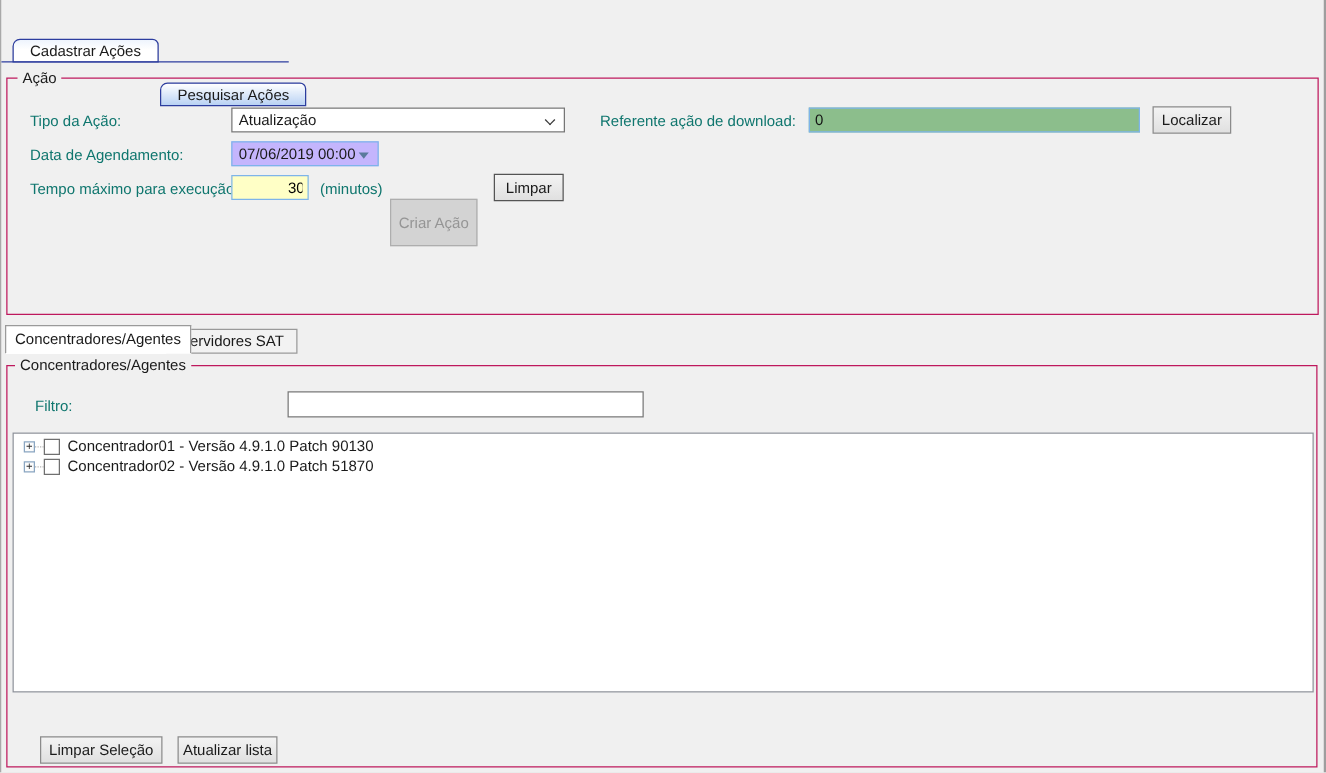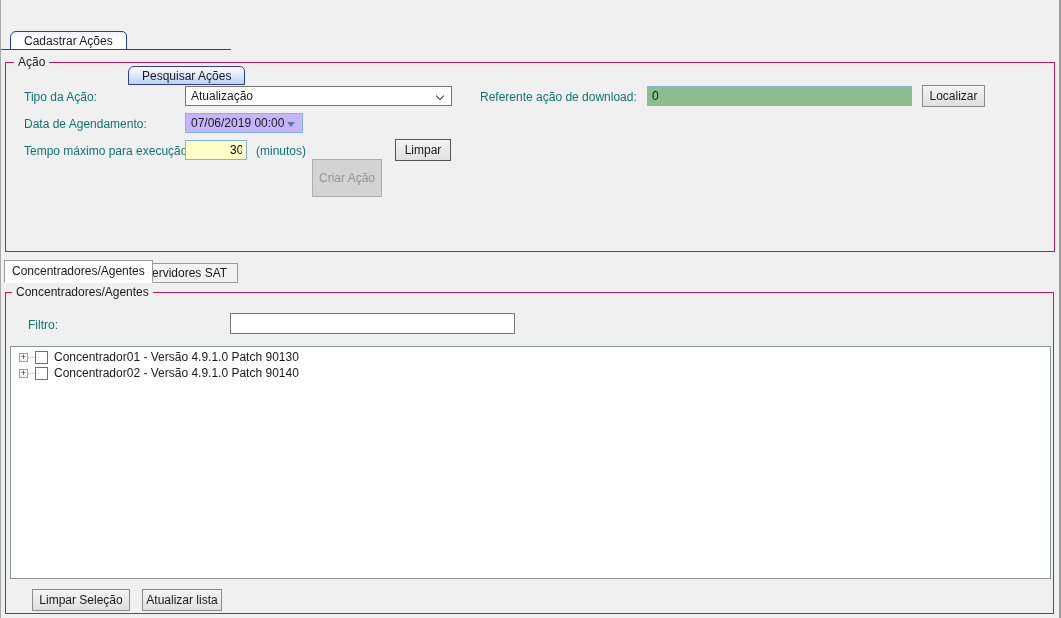--- a/index.html
+++ b/index.html
@@ -118,32 +118,32 @@
 
   <div class="tab-gray active">Concentradores/Agentes</div>
   <div class="tab-gray inactive">Servidores SAT</div>
 
   <div class="groupbox" style="left:4px; top:292px; width:1049px; height:322px;">
     <div class="legend" style="left:6px;">Concentradores/Agentes</div>
 
     <div class="lbl" style="left:22px; top:25px;">Filtro:</div>
     <input class="field plain" style="left: 224px; top: 20px; width: 285px; height: 21px;" value="">
 
-    <div class="tree" style="left:4px; top:53px; width:1041px; height:233px; padding-top:2px;">
+    <div class="tree" style="left:4px; top:53px; width:1041px; height:208px; padding-top:2px;">
       <div class="tree-row">
         <div class="expander"></div>
         <div class="t-conn"></div>
         <div class="t-check"></div>
         <div class="t-label">Concentrador01 - Versão 4.9.1.0 Patch 90130</div>
       </div>
       <div class="tree-row">
         <div class="expander"></div>
         <div class="t-conn"></div>
         <div class="t-check"></div>
-        <div class="t-label">Concentrador02 - Versão 4.9.1.0 Patch 90140</div>
+        <div class="t-label">Concentrador02 - Versão 4.9.1.0 Patch 51870</div>
       </div>
     </div>
 
     <button class="btn" style="left:26px; top:296px; width:98px; height:22px;">Limpar Seleção</button>
     <button class="btn" style="left:136px; top:296px; width:80px; height:22px;">Atualizar lista</button>
   </div>
 
 </div>
 
 </body></html>

